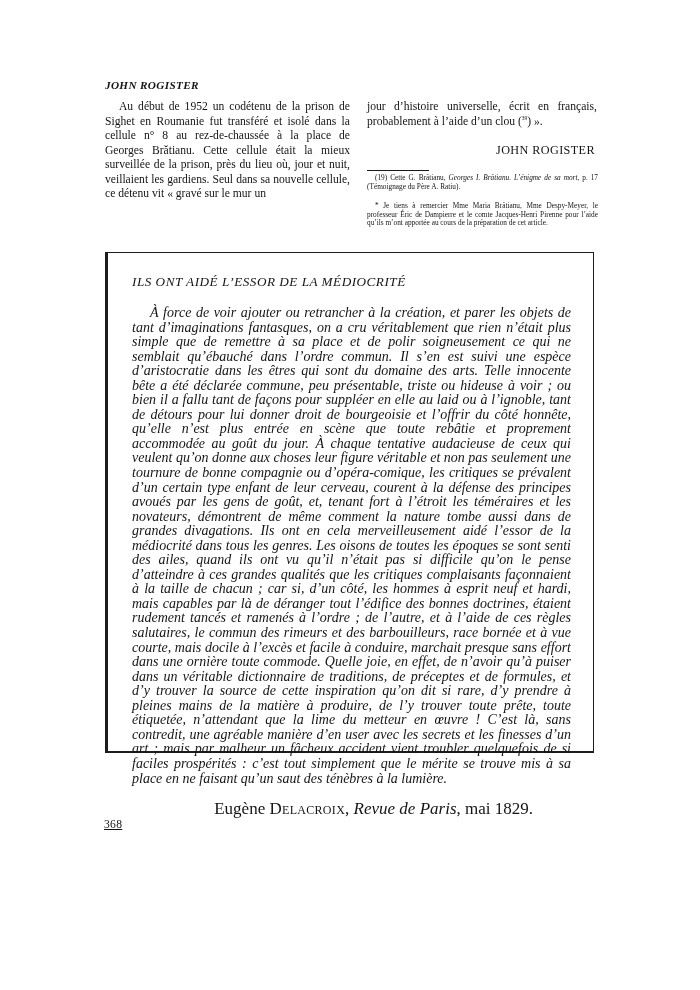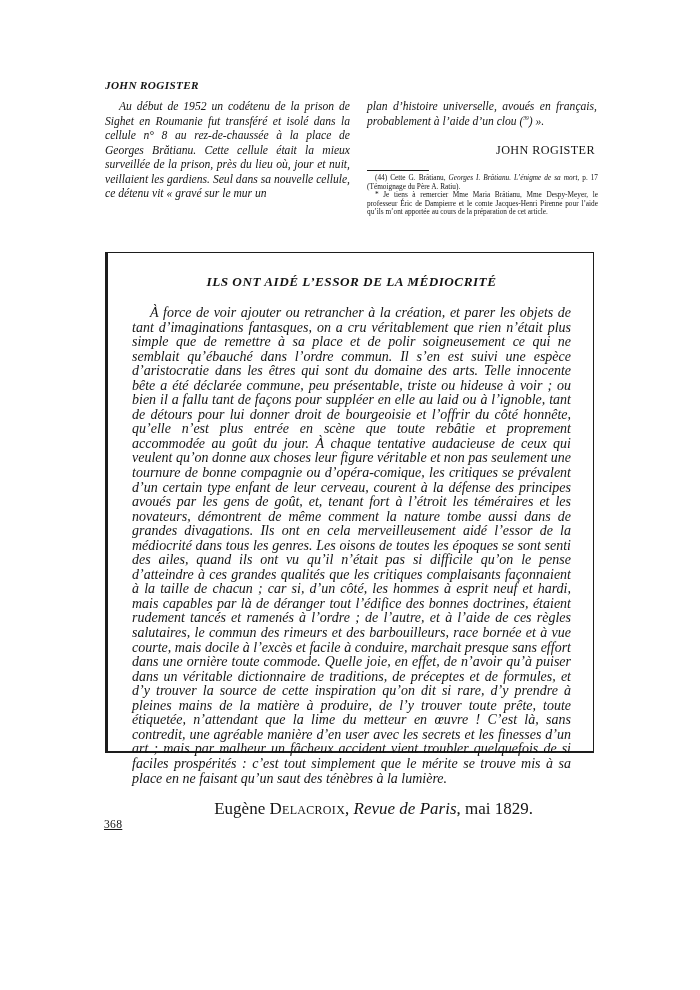--- a/index.html
+++ b/index.html
@@ -49,21 +49,20 @@
     width: 230px;
   }
 
   .bodytext {
     font-size: 11.6px;
     line-height: 14.55px;
     text-align: justify;
     text-align-last: left;
     hyphens: manual;
     margin: 0;
-    font-style: italic;
   }
   .bodytext.indent { text-indent: 14px; }
 
   .signature {
     margin-top: 14px;
     text-align: right;
     font-size: 12.2px;
     letter-spacing: 0.4px;
     padding-right: 2px;
   }
@@ -82,21 +81,21 @@
     margin: 0 0 3px 0;
   }
   .fn {
     font-size: 7.3px;
     line-height: 8.6px;
     text-align: justify;
     text-align-last: left;
     margin: 0;
     text-indent: 8px;
   }
-  .fn + .fn { margin-top: 0; }
+  .fn + .fn { margin-top: 11px; }
   .fn i { }
   .sup {
     font-size: 5.4px;
     vertical-align: super;
     line-height: 0;
   }
 
   
   .excerpt-box {
     position: absolute;
@@ -107,23 +106,22 @@
     box-sizing: border-box;
     border: 1px solid #1d1d1d;
     border-left-width: 3px;
     border-bottom-width: 2px;
     background: #ffffff;
   }
   .excerpt-inner {
     padding: 21px 22px 10px 24px;
   }
   .excerpt-title {
-    text-align: center;
     font-style: italic;
-    font-weight: bold;
+    font-weight: normal;
     font-size: 13.2px;
     letter-spacing: 0.5px;
     margin: 0 0 16px 0;
   }
   .excerpt-body {
     font-style: italic;
     font-size: 14px;
     line-height: 14.55px;
     text-align: justify;
     text-align-last: left;
@@ -158,27 +156,27 @@
 
 <div class="page">
 
   <div class="running-head">JOHN ROGISTER</div>
 
   <div class="col-left">
     <p class="bodytext indent">Au début de 1952 un codétenu de la prison de Sighet en Roumanie fut transféré et isolé dans la cellule n° 8 au rez-de-chaussée à la place de Georges Brătianu. Cette cellule était la mieux surveillée de la prison, près du lieu où, jour et nuit, veillaient les gardiens. Seul dans sa nouvelle cellule, ce détenu vit « gravé sur le mur un</p>
   </div>
 
   <div class="col-right">
-    <p class="bodytext"><span>plan d’histoire universelle, avoués en français, probablement à l’aide d’un clou (</span><span class="sup">39</span><span>) ».</span></p>
+    <p class="bodytext"><span>jour d’histoire universelle, écrit en français, probablement à l’aide d’un clou (</span><span class="sup">39</span><span>) ».</span></p>
     <div class="signature">JOHN ROGISTER</div>
   </div>
 
   <div class="fn-block">
     <div class="fn-rule"></div>
-    <p class="fn"><span>(44)</span><span> Cette G. Brătianu, </span><i>Georges I. Brătianu. L’énigme de sa mort</i><span>, p. 17 (Témoignage du Père A. Ratiu).</span></p>
+    <p class="fn"><span>(19)</span><span> Cette G. Brătianu, </span><i>Georges I. Brătianu. L’énigme de sa mort</i><span>, p. 17 (Témoignage du Père A. Ratiu).</span></p>
     <p class="fn"><span>*</span><span> Je tiens à remercier Mme Maria Brătianu, Mme Despy-Meyer, le professeur Éric de Dampierre et le comte Jacques-Henri Pirenne pour l’aide qu’ils m’ont apportée au cours de la préparation de cet article.</span></p>
   </div>
 
   <div class="excerpt-box">
     <div class="excerpt-inner">
       <h2 class="excerpt-title">ILS ONT AIDÉ L’ESSOR DE LA MÉDIOCRITÉ</h2>
       <p class="excerpt-body">À force de voir ajouter ou retrancher à la création, et parer les objets de tant d’imaginations fantasques, on a cru véritablement que rien n’était plus simple que de remettre à sa place et de polir soigneusement ce qui ne semblait qu’ébauché dans l’ordre commun. Il s’en est suivi une espèce d’aristocratie dans les êtres qui sont du domaine des arts. Telle innocente bête a été déclarée commune, peu présentable, triste ou hideuse à voir ; ou bien il a fallu tant de façons pour suppléer en elle au laid ou à l’ignoble, tant de détours pour lui donner droit de bourgeoisie et l’offrir du côté honnête, qu’elle n’est plus entrée en scène que toute rebâtie et proprement accommodée au goût du jour. À chaque tentative audacieuse de ceux qui veulent qu’on donne aux choses leur figure véritable et non pas seulement une tournure de bonne compagnie ou d’opéra-comique, les critiques se prévalent d’un certain type enfant de leur cerveau, courent à la défense des principes avoués par les gens de goût, et, tenant fort à l’étroit les téméraires et les novateurs, démontrent de même comment la nature tombe aussi dans de grandes divagations. Ils ont en cela merveilleusement aidé l’essor de la médiocrité dans tous les genres. Les oisons de toutes les époques se sont senti des ailes, quand ils ont vu qu’il n’était pas si difficile qu’on le pense d’atteindre à ces grandes qualités que les critiques complaisants façonnaient à la taille de chacun ; car si, d’un côté, les hommes à esprit neuf et hardi, mais capables par là de déranger tout l’édifice des bonnes doctrines, étaient rudement tancés et ramenés à l’ordre ; de l’autre, et à l’aide de ces règles salutaires, le commun des rimeurs et des barbouilleurs, race bornée et à vue courte, mais docile à l’excès et facile à conduire, marchait presque sans effort dans une ornière toute commode. Quelle joie, en effet, de n’avoir qu’à puiser dans un véritable dictionnaire de traditions, de préceptes et de formules, et d’y trouver la source de cette inspiration qu’on dit si rare, d’y prendre à pleines mains de la matière à produire, de l’y trouver toute prête, toute étiquetée, n’attendant que la lime du metteur en œuvre ! C’est là, sans contredit, une agréable manière d’en user avec les secrets et les finesses d’un art ; mais par malheur un fâcheux accident vient troubler quelquefois de si faciles prospérités : c’est tout simplement que le mérite se trouve mis à sa place en ne faisant qu’un saut des ténèbres à la lumière.</p>
       <div class="excerpt-attrib"><span>Eugène </span><span class="smallcaps">Delacroix</span><span>, </span><i>Revue de Paris</i><span>, mai 1829.</span></div>
     </div>
   </div>

